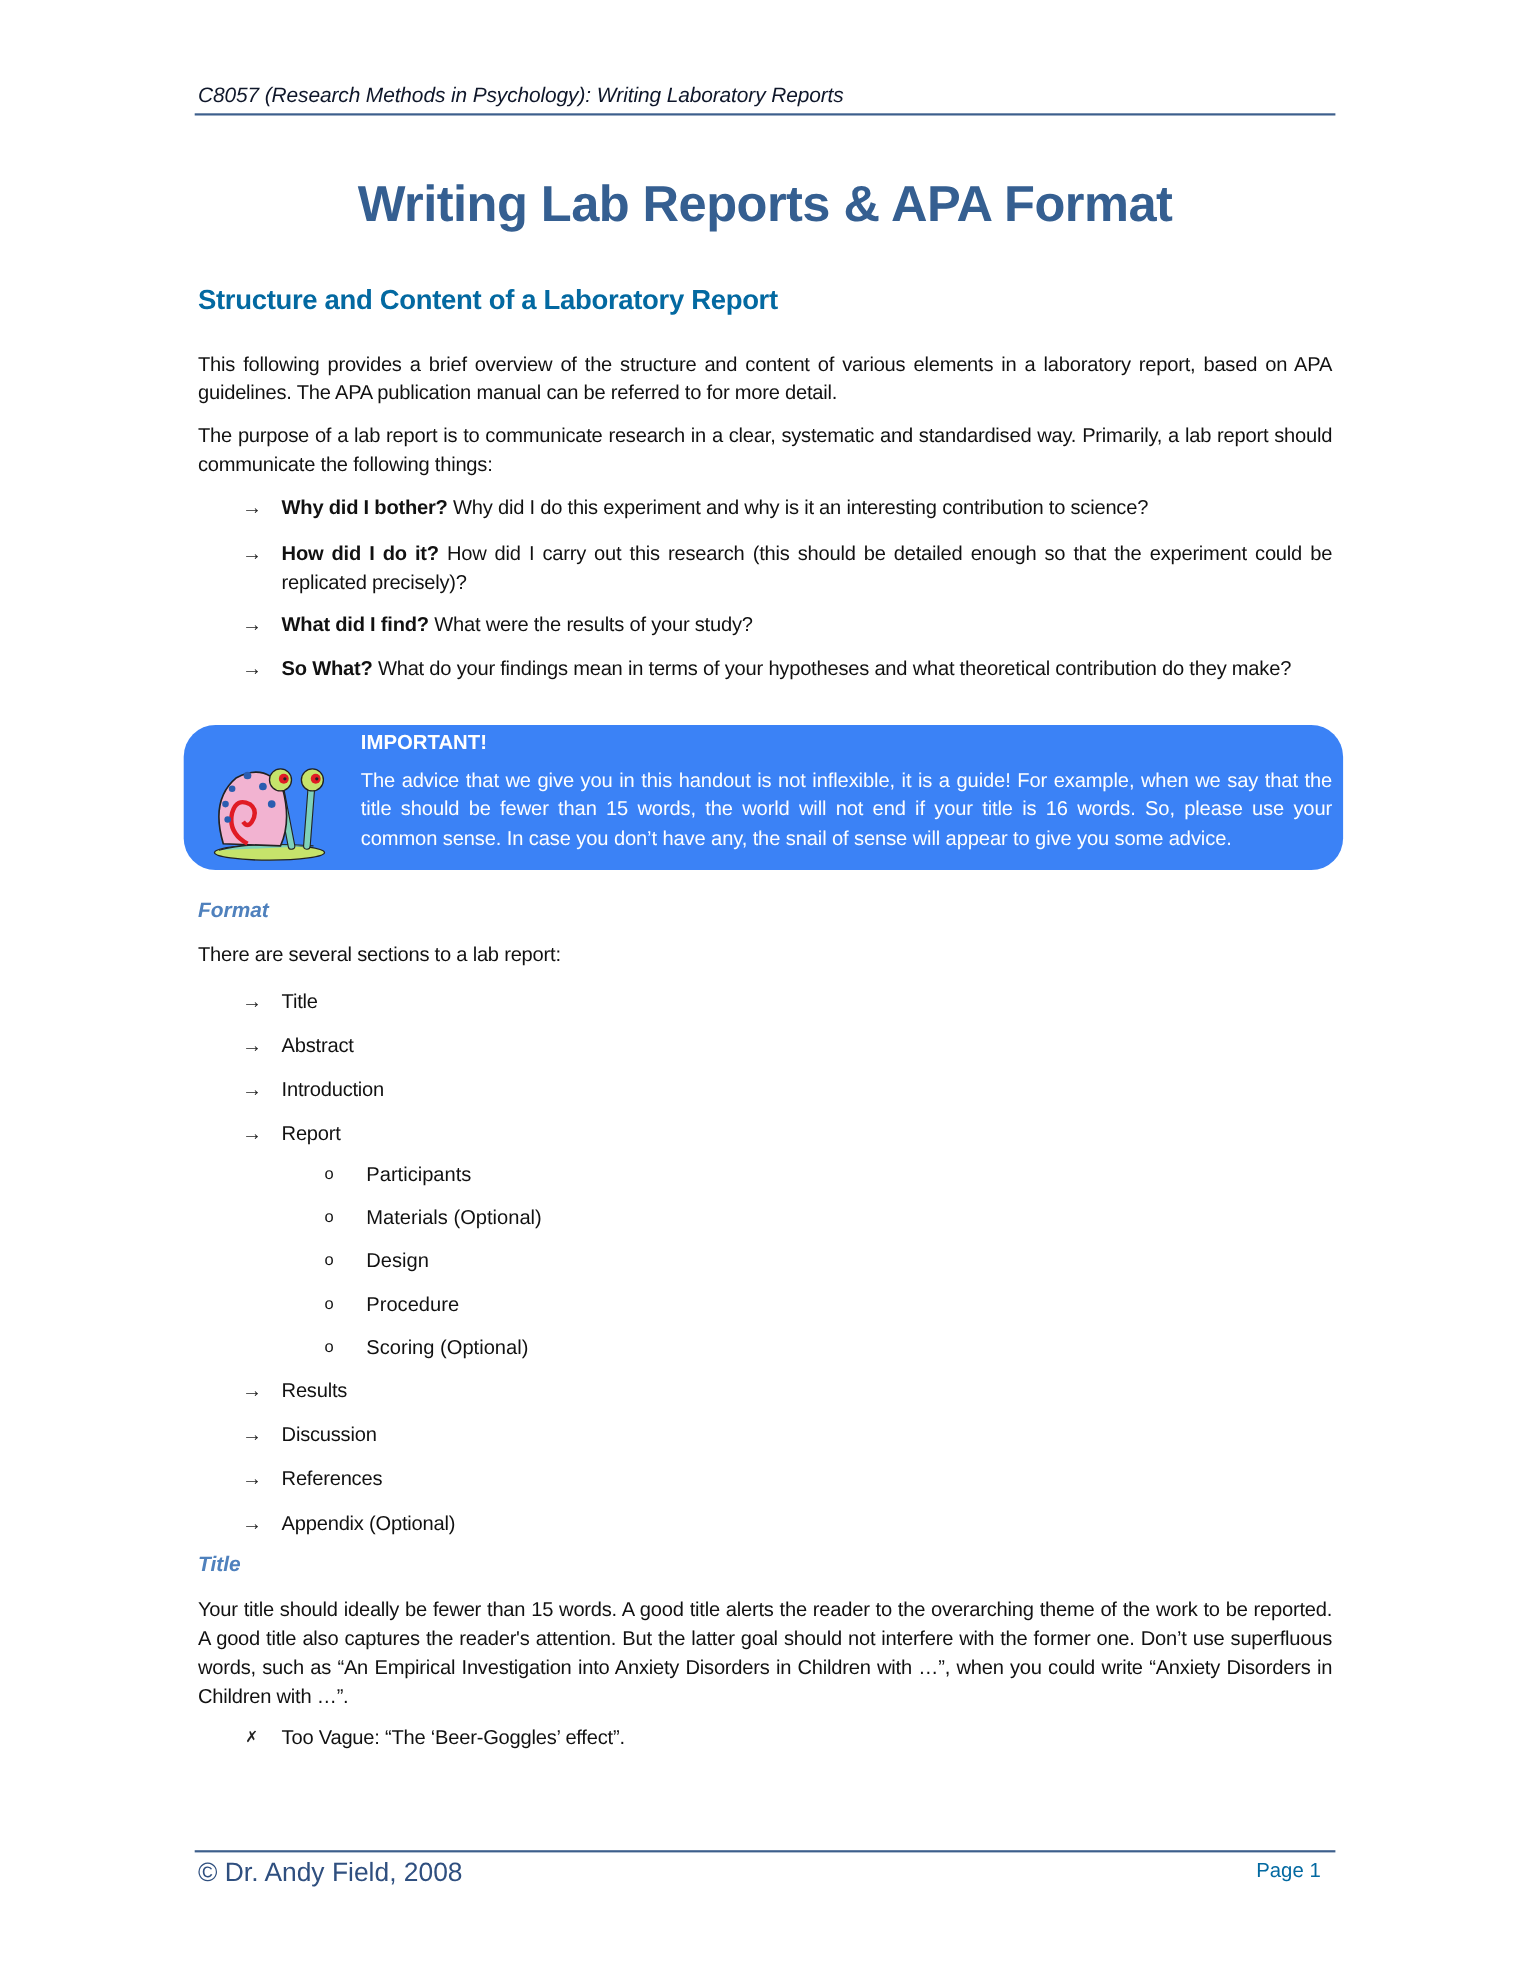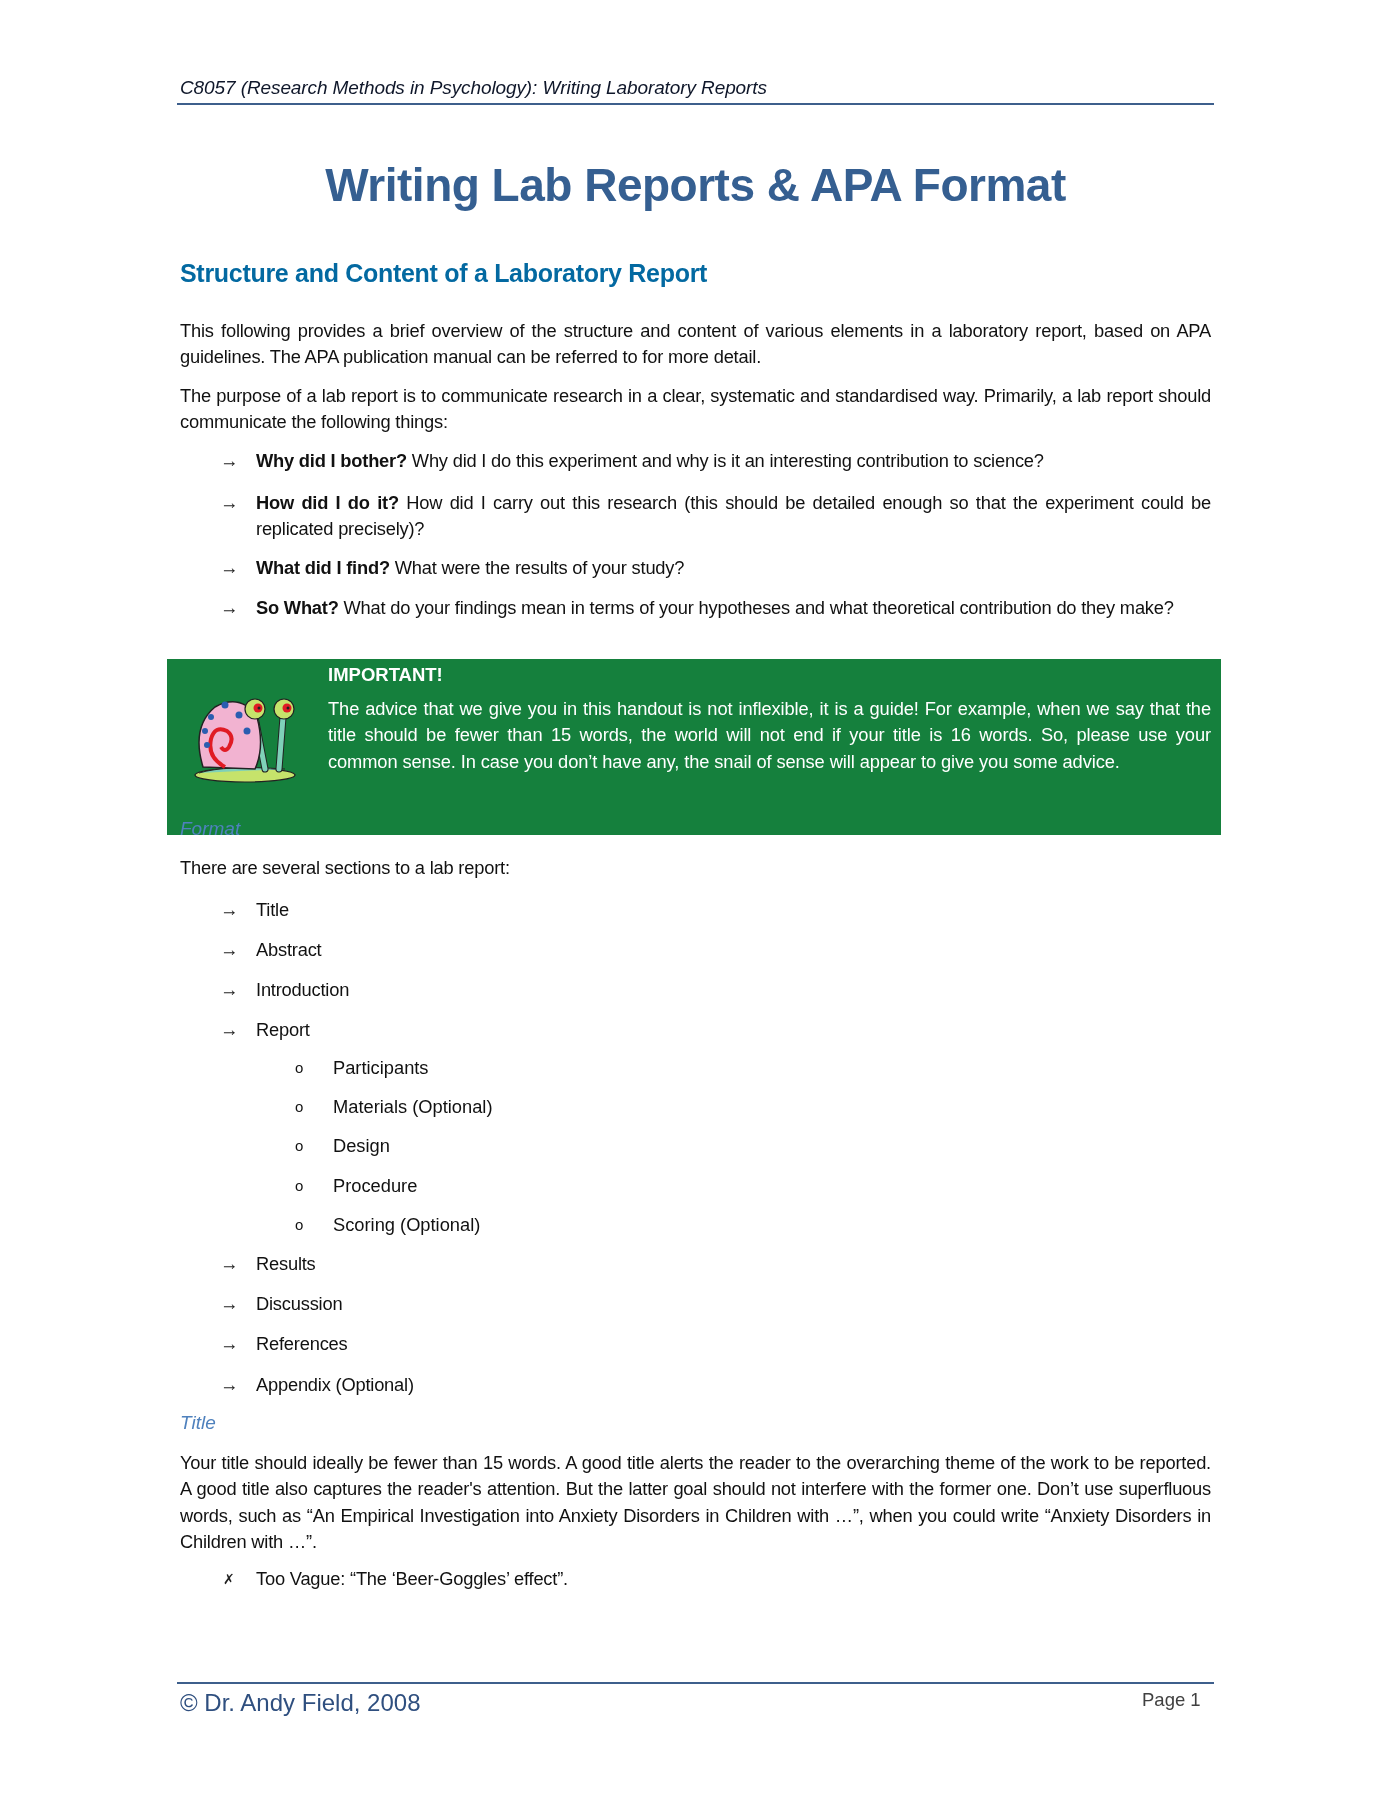--- a/index.html
+++ b/index.html
@@ -3,35 +3,35 @@
 <meta charset="utf-8">
 <style>
   html, body { margin: 0; padding: 0; background: #ffffff; }
   body { width: 1391px; height: 1800px; position: relative; overflow: hidden;
          font-family: "Liberation Sans", "DejaVu Sans", sans-serif; color: #111; }
   .abs { position: absolute; }
   .header-text { left: 180px; top: 77px; font-size: 19px; font-style: italic; color: #0f172a; white-space: nowrap; letter-spacing: -0.1px; }
   .rule { left: 177px; width: 1037px; height: 2px; background: #3d5f8c; }
   .doc-title { left: 177px; width: 1037px; top: 158px; text-align: center; font-size: 46px; font-weight: bold; color: #355f91; letter-spacing: -0.5px; }
   .h2 { left: 180px; top: 259px; font-size: 25px; font-weight: bold; color: #0369a1; letter-spacing: -0.3px; white-space: nowrap; }
-  .h3 { left: 180px; font-size: 19px; font-weight: normal; font-style: italic; color: #4f81bd; }
+  .h3 { left: 180px; font-size: 19px; font-weight: bold; font-style: italic; color: #4f81bd; }
   .para { left: 180px; width: 1031px; font-size: 18.3px; line-height: 26.4px; text-align: justify; text-align-last: left; letter-spacing: -0.2px; }
   .bullet { left: 220px; font-size: 18.3px; line-height: 26.4px; }
   .bullet .mark { position: absolute; left: 0; top: 0; width: 30px; color: #222; }
   .bullet .text { position: absolute; left: 36px; width: 955px; text-align: justify; text-align-last: left; letter-spacing: -0.2px; }
   .bullet.short .text { width: 700px; text-align: left; }
   .sub { left: 295px; font-size: 18.3px; line-height: 26.4px; }
   .sub .mark { position: absolute; left: 0; top: 0; font-size: 15px; }
   .sub .text { position: absolute; left: 38px; white-space: nowrap; }
-  .notice { left: 167px; top: 659px; width: 1054px; height: 176px; background: #15803d; }
+  .notice { left: 167px; top: 659px; width: 1054px; height: 132px; background: #3b82f6; border-radius: 29px; }
   .notice-title { position: absolute; left: 161px; top: 5px; color: #fff; font-weight: bold; font-size: 18.5px; }
   .notice-body { position: absolute; left: 161px; top: 37px; width: 883px; color: #fff; font-size: 18.3px; line-height: 26.4px; text-align: justify; text-align-last: left; letter-spacing: -0.1px; }
   .snail { position: absolute; left: 18px; top: 28px; width: 120px; height: 100px; }
   .footer-left { left: 180px; top: 1689px; font-size: 24px; color: #2f4f7f; }
-  .footer-right { left: 1142px; top: 1689px; font-size: 18.5px; color: #404040; }
+  .footer-right { left: 1142px; top: 1689px; font-size: 18.5px; color: #0369a1; }
 </style>
 </head>
 <body>
 
 <div class="abs header-text">C8057 (Research Methods in Psychology): Writing Laboratory Reports</div>
 <div class="abs rule" style="top:103px;"></div>
 
 <div class="abs doc-title">Writing Lab Reports &amp; APA Format</div>
 <div class="abs h2">Structure and Content of a Laboratory Report</div>
 

